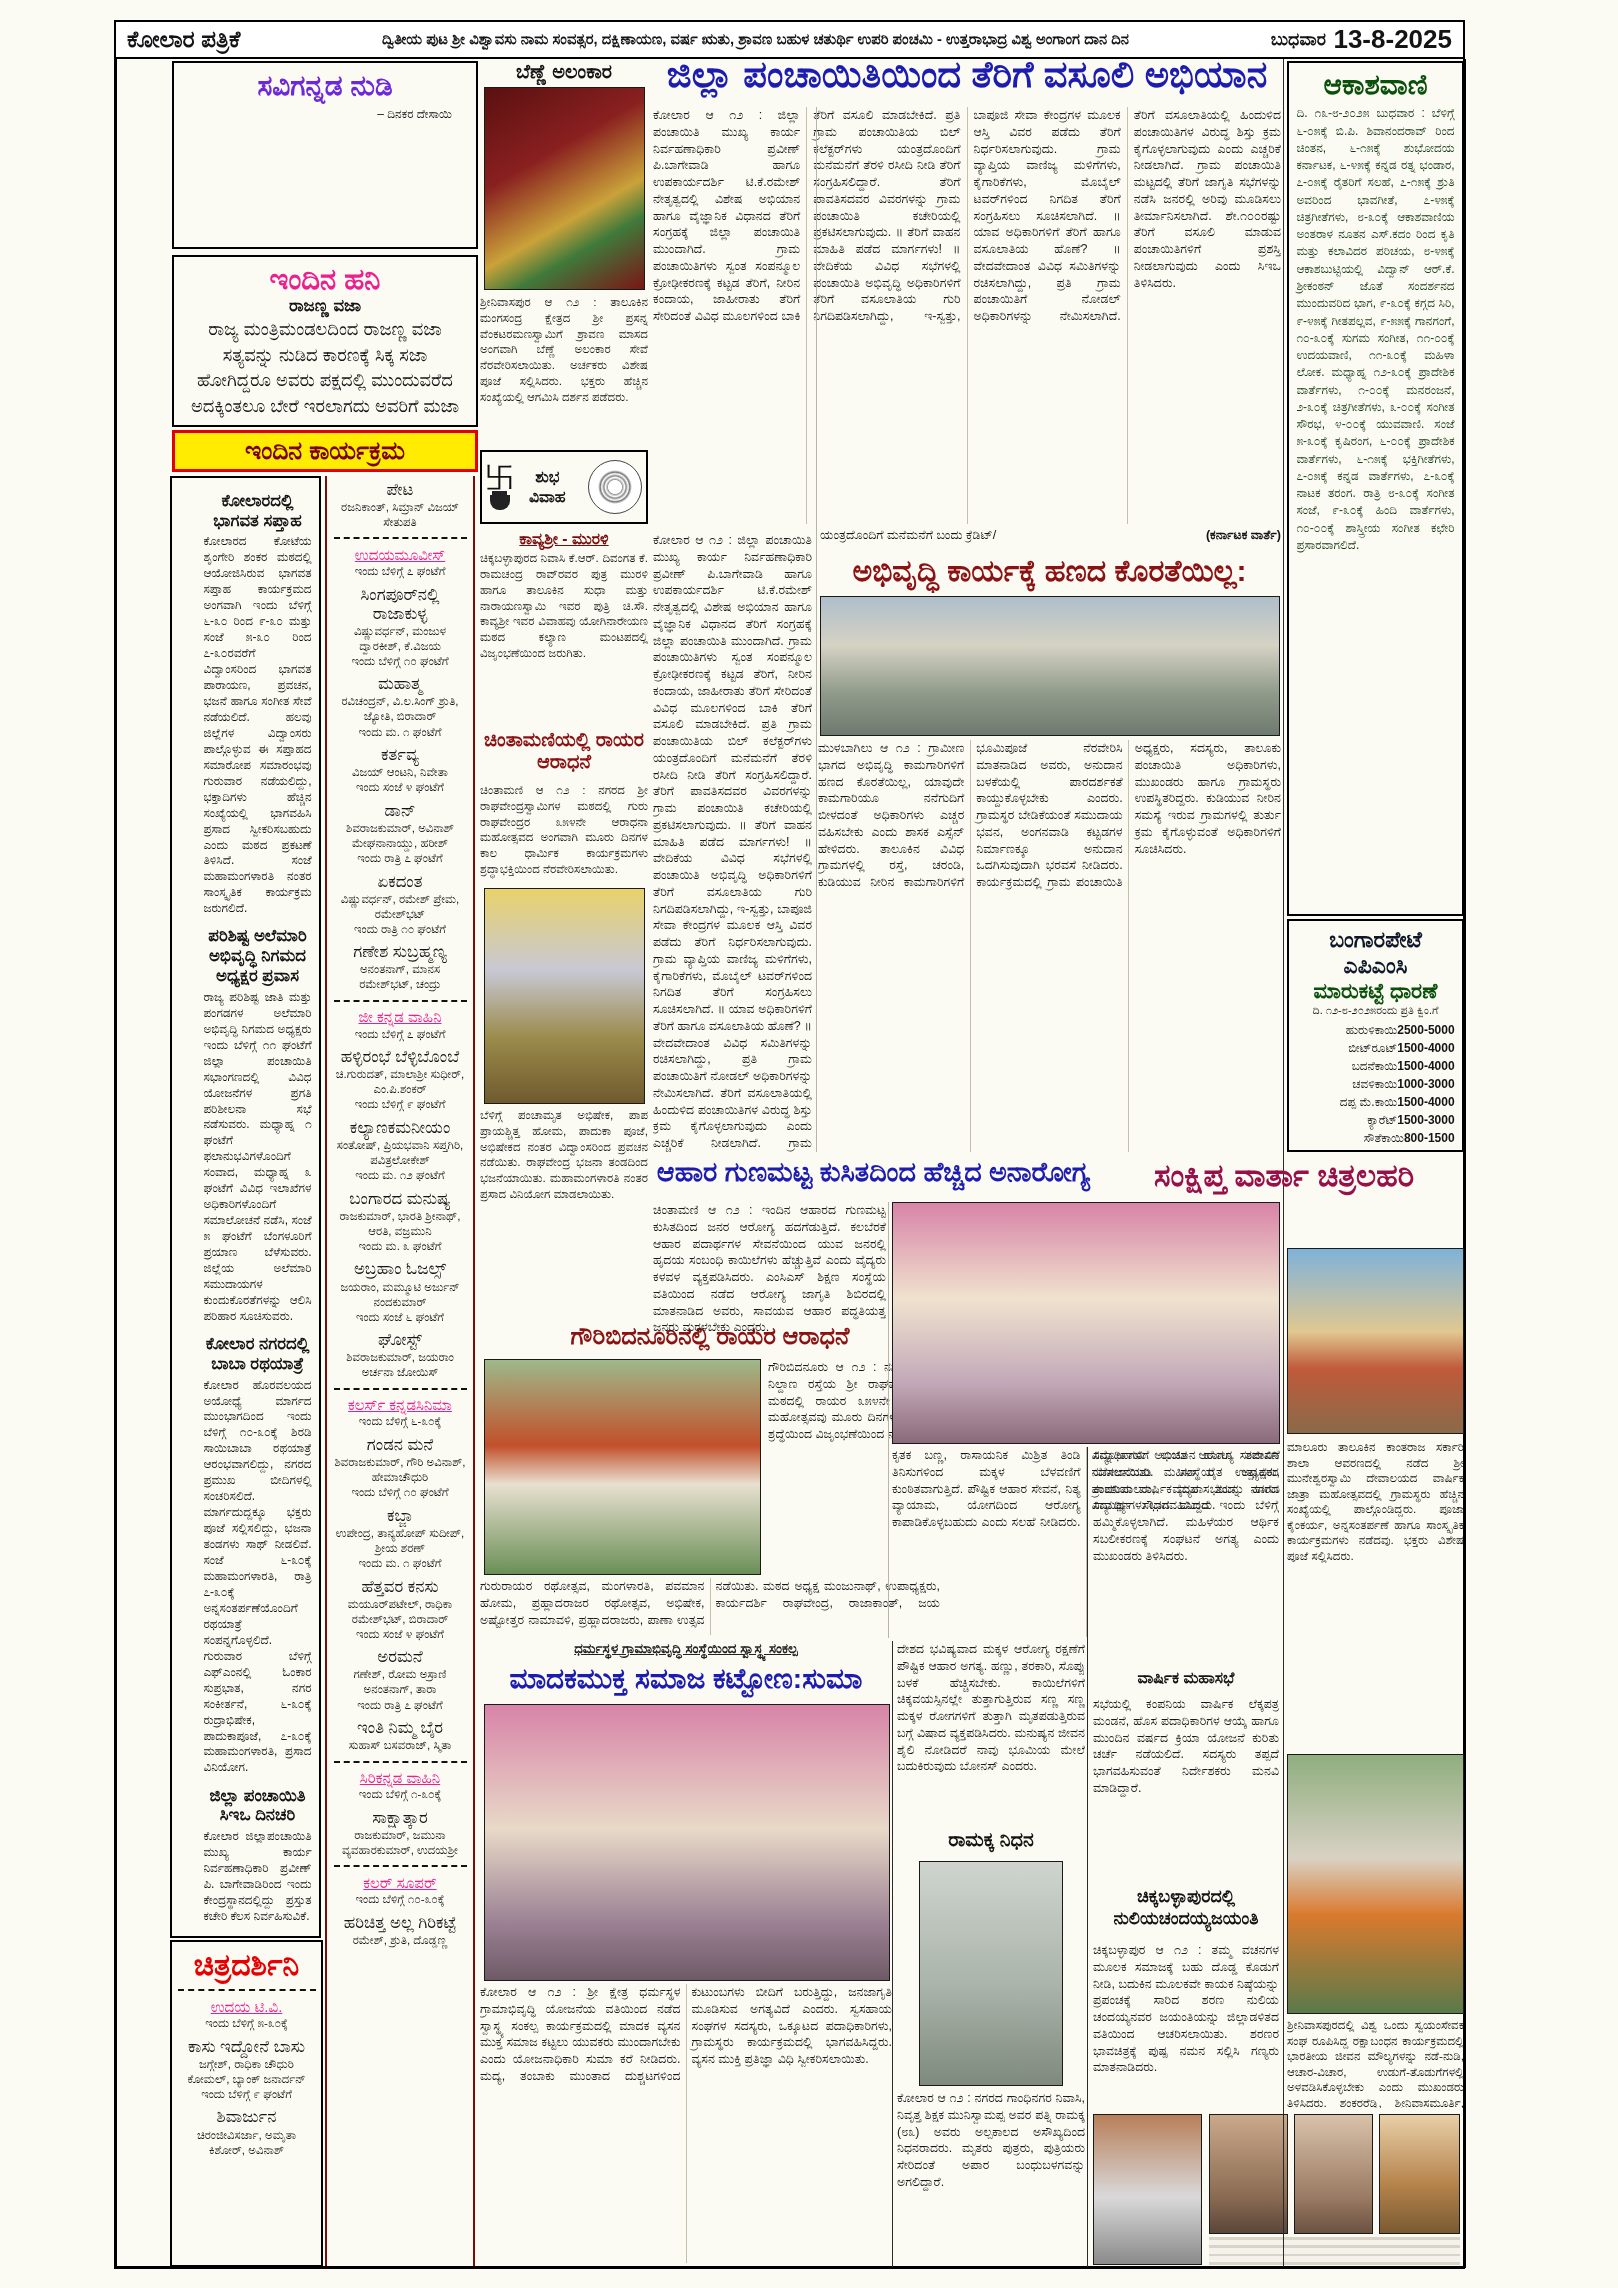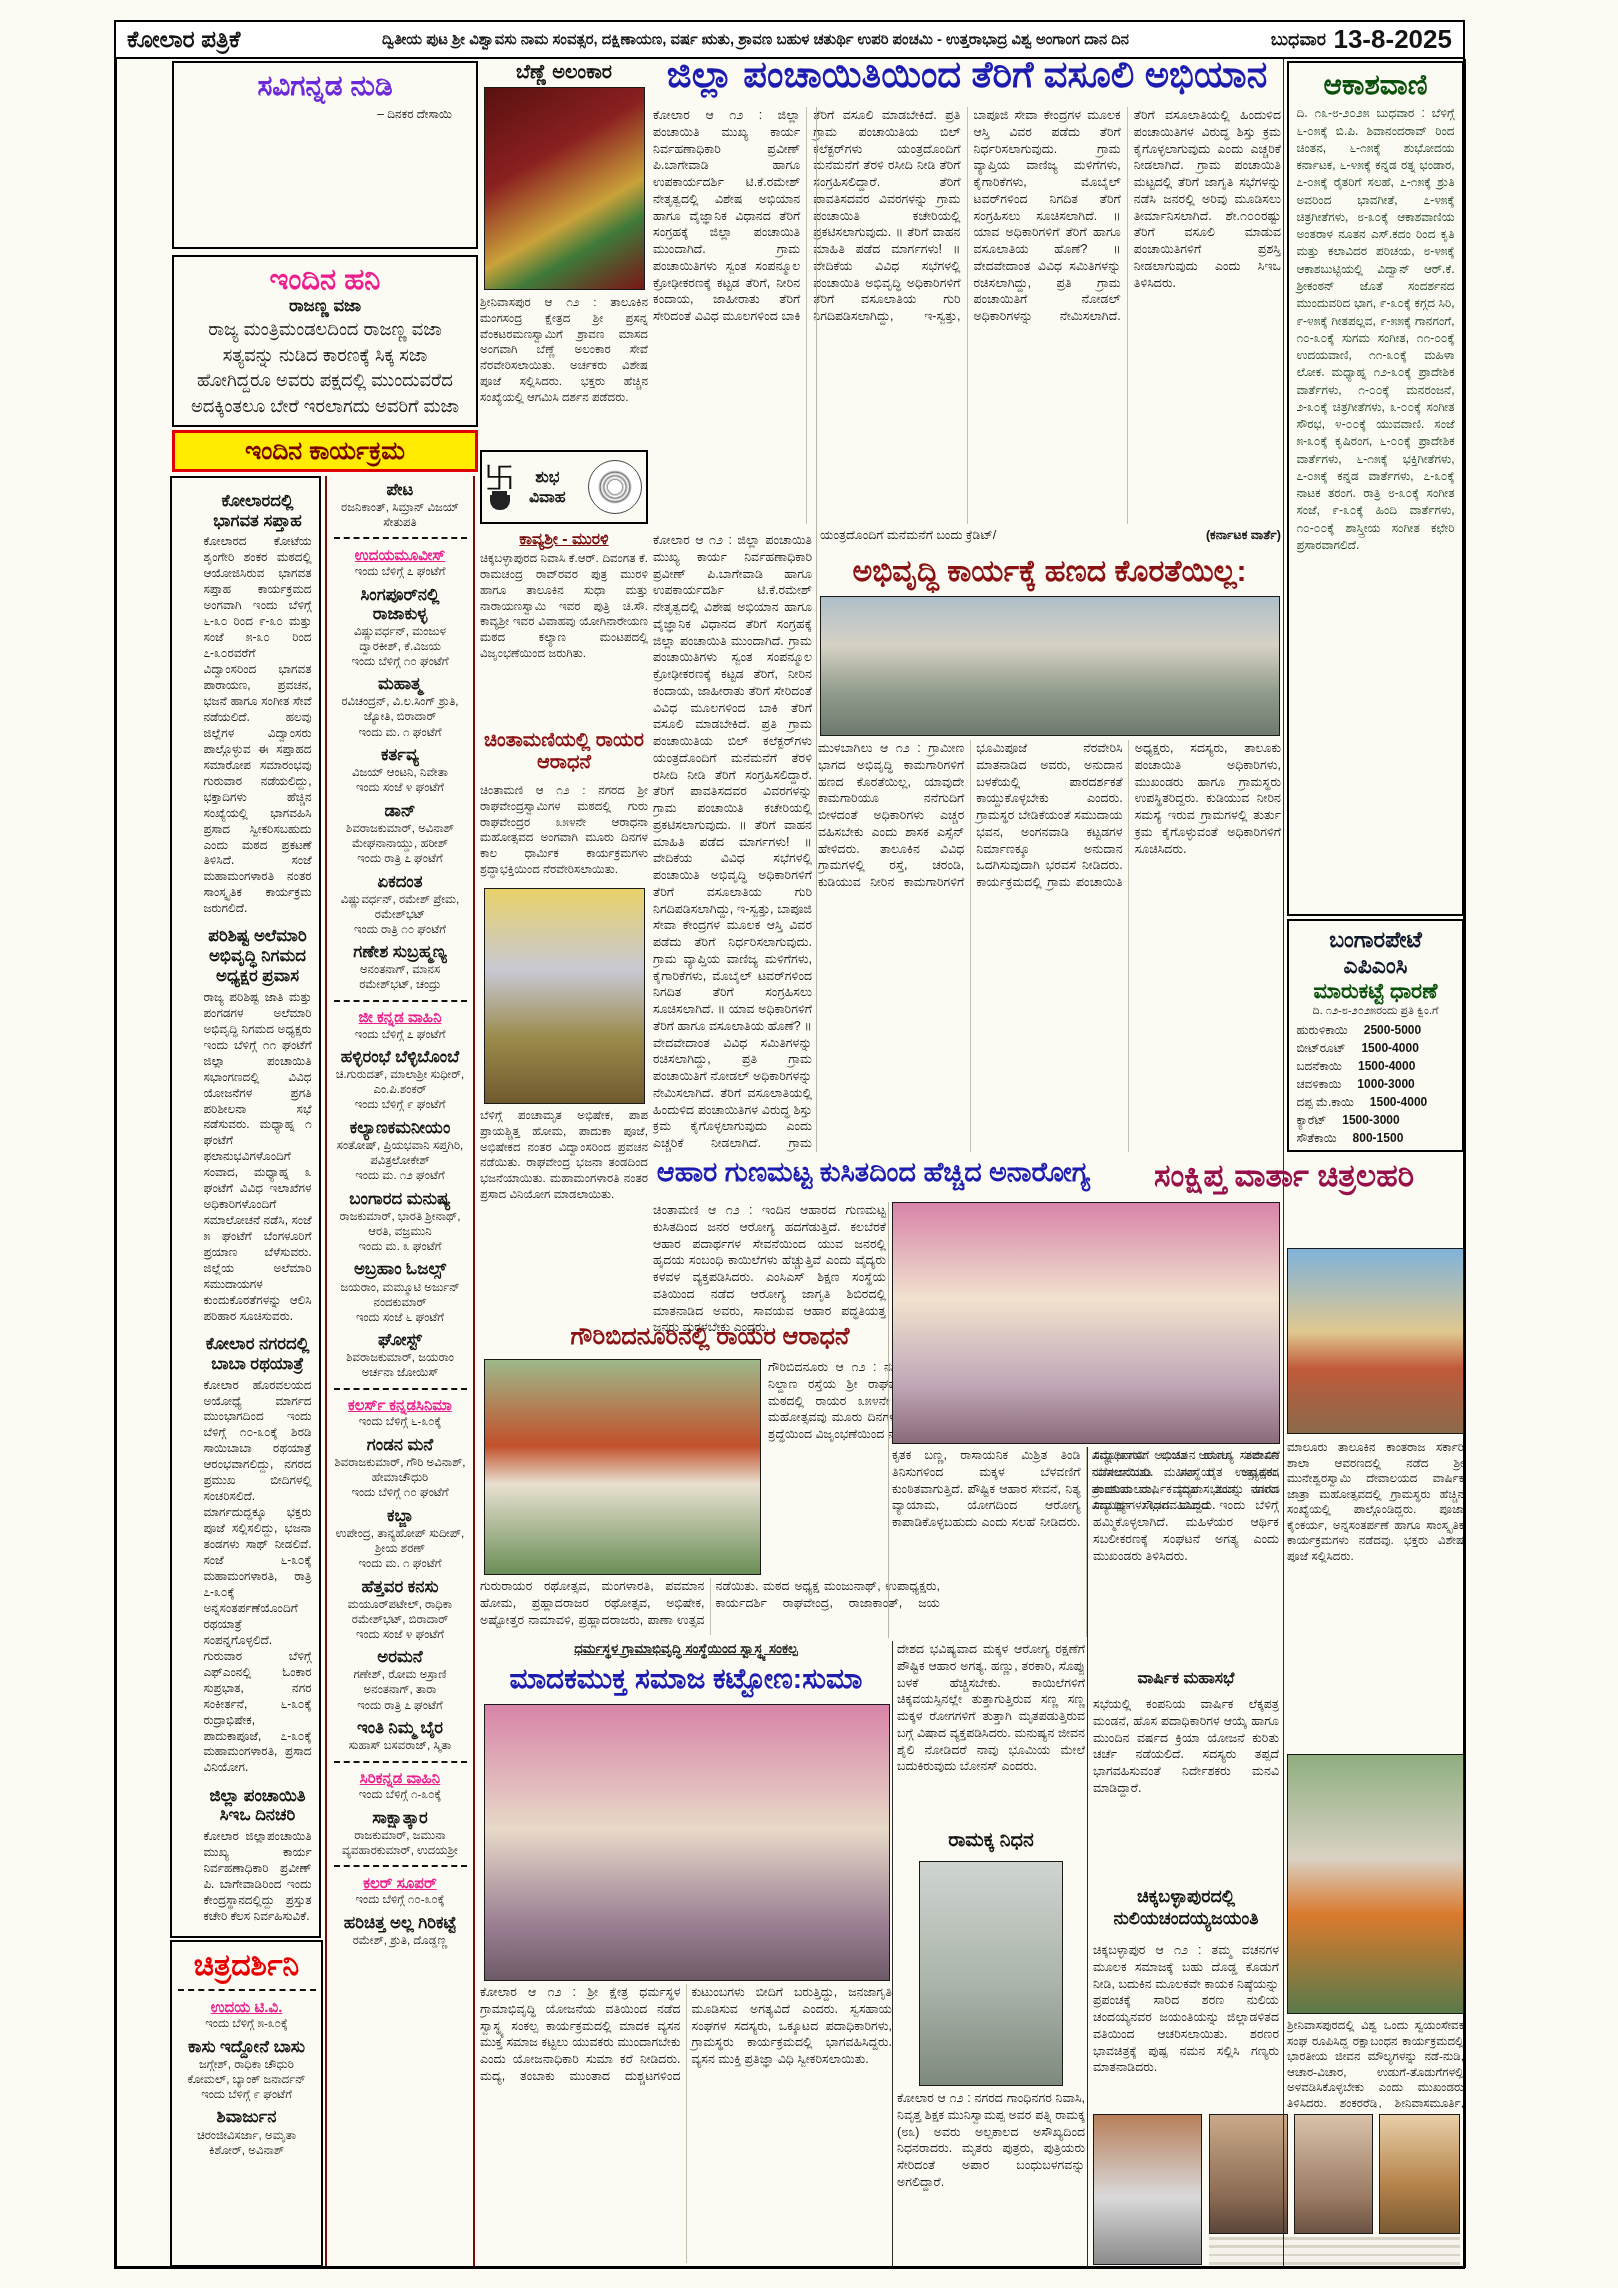--- a/index.html
+++ b/index.html
@@ -32,31 +32,31 @@
   .poemauthor{font-size:12px;text-align:right;padding-right:13px;margin-top:5.5px;}
   
   .banner{border:3.2px solid #e00000;background:#ffec00;display:flex;align-items:center;justify-content:center;font-size:25px;font-weight:bold;color:#7a0000;}
   
   .ev{margin-bottom:9.2px;margin-left:24px;}
   .evt{font-size:16.6px;font-weight:bold;text-align:center;line-height:1.2;margin:5.5px 0 3.7px 0;}
   .evb{font-size:12px;line-height:1.33;text-align:justify;}
   
   .tvwrap{padding:3.7px 6.5px;}
   .tvitem{text-align:center;margin-bottom:6.5px;}
-  .tvtitle{font-size:16.6px;font-weight:bold;line-height:1.15;}
+  .tvtitle{font-size:16.6px;font-weight:normal;line-height:1.15;}
   .tvcast{font-size:11.6px;line-height:1.3;}
   .tvtime{font-size:11.6px;line-height:1.3;text-align:center;}
   .tvitem.t-channel{border-top:2.3px dashed #111;padding-top:6.5px;margin-top:8.3px;}
   .tvitem.t-channel .tvtitle{color:#ec1f8f;text-decoration:underline;font-size:15px;}
   
   .mkt{padding:5.5px 7.4px;}
   .mktt1{font-size:22px;font-weight:bold;text-align:center;color:#0f172a;}
   .mktt2{font-size:21px;font-weight:bold;text-align:center;color:#0a4f0a;}
   .mktnote{font-size:11px;text-align:center;margin:1.8px 0 3.7px 0;}
-  .mrow{display:flex;justify-content:flex-start;font-size:12px;line-height:1.5;gap:16px;}
+  .mrow{display:flex;justify-content:flex-end;font-size:12px;line-height:1.5;}
   .mrow .p{font-weight:bold;}
   .capb{font-size:11.8px;line-height:1.32;text-align:justify;}
   .subctr{font-size:15.7px;font-weight:bold;text-align:center;}
   .kick{font-size:13.4px;font-weight:bold;text-decoration:underline;text-align:center;color:#222;}
   .u{text-decoration:underline;}
   .vbox{display:flex;align-items:center;border:2.3px solid #000;padding:3.7px;}
   .swst{font-size:28px;line-height:1;color:#111;}
   .potb{width:20px;height:14.8px;background:#222;border-radius:0 0 9.2px 9.2px;margin-top:2.8px;position:relative;}
   .potb:before{content:"";position:absolute;top:-3.7px;left:2.8px;right:2.8px;height:3.7px;background:#222;}
   .ring{width:52px;height:52px;border-radius:50%;background:radial-gradient(circle,#fff 18%,#9a9a9a 20%,#fff 26%,#8a8a8a 30%,#fff 36%,#777 40%,#fff 46%);border:1.8px solid #444;margin-left:7.4px;}

